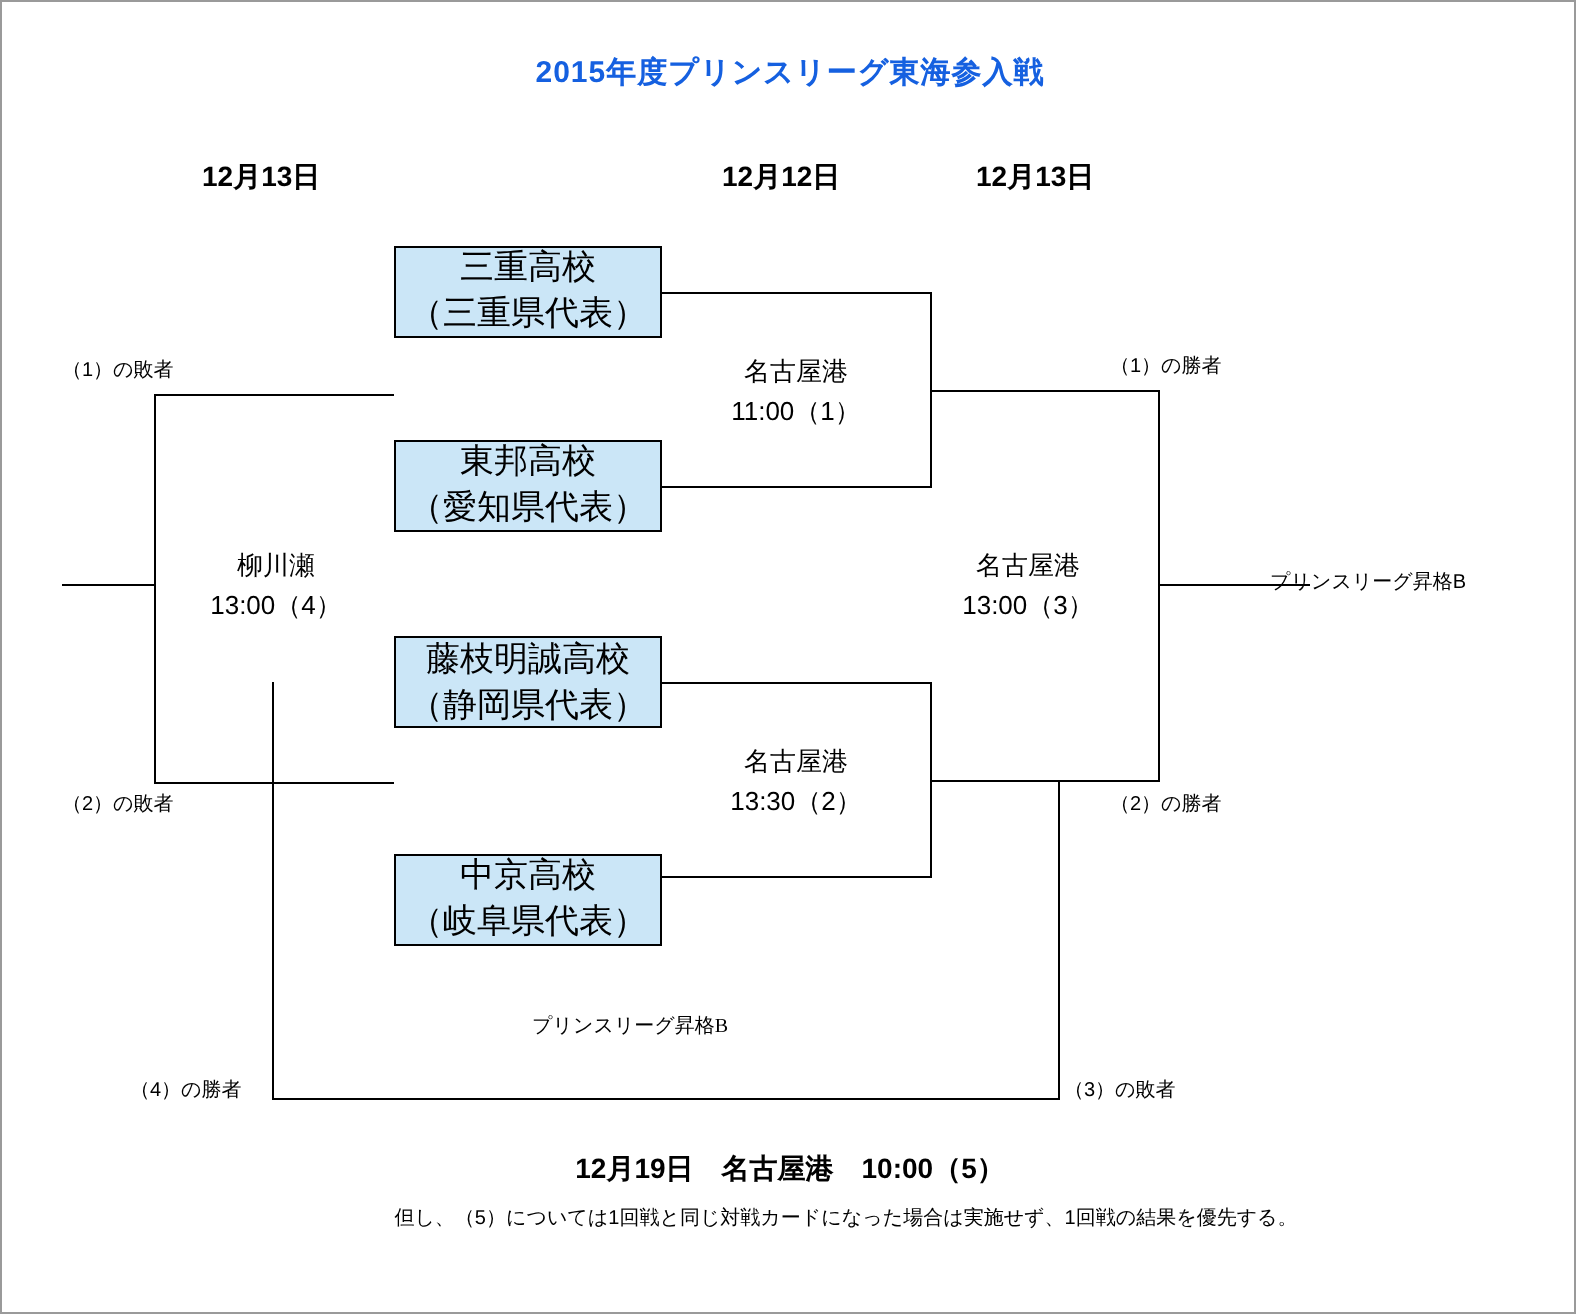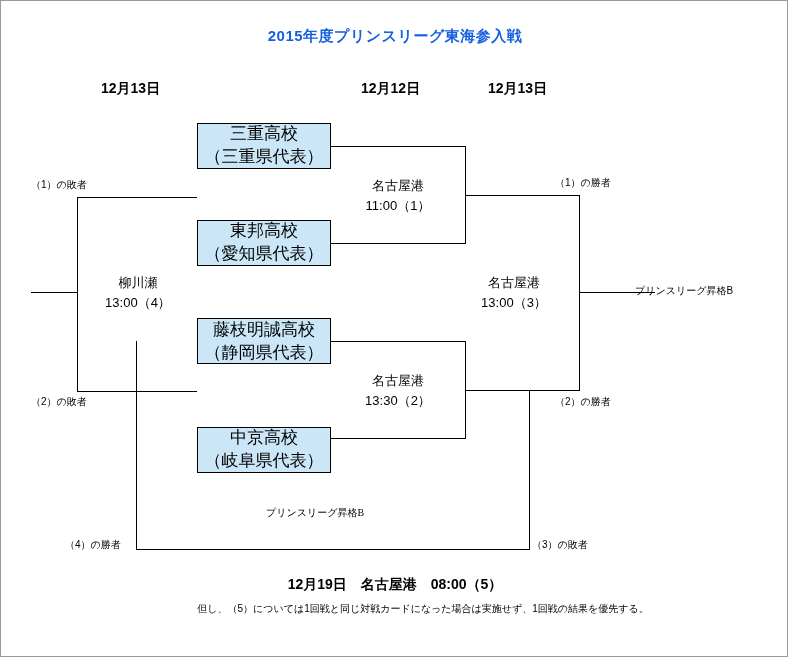--- a/index.html
+++ b/index.html
@@ -126,16 +126,16 @@
   <div class="abs sidelabel" style="left:30px;top:177px;">（1）の敗者</div>
   <div class="abs sidelabel" style="left:30px;top:394px;">（2）の敗者</div>
   <div class="abs sidelabel" style="left:554px;top:175px;">（1）の勝者</div>
   <div class="abs sidelabel" style="left:554px;top:394px;">（2）の勝者</div>
   <div class="abs sidelabel" style="left:64px;top:537px;">（4）の勝者</div>
   <div class="abs sidelabel" style="left:531px;top:537px;">（3）の敗者</div>
 
   <div class="abs sidelabel" style="left:634px;top:283px;">プリンスリーグ昇格B</div>
   <div class="abs sidelabel" style="left:265px;top:505px;font-family:Liberation Serif, serif;">プリンスリーグ昇格B</div>
 
-  <div class="abs footnote-main" style="left:0;top:575px;width:788px;text-align:center;">12月19日　名古屋港　08:00（5）</div>
+  <div class="abs footnote-main" style="left:0;top:575px;width:788px;text-align:center;">12月19日　名古屋港　10:00（5）</div>
   <div class="abs footnote-sub" style="left:0;top:601px;width:788px;text-align:center;">但し、（5）については1回戦と同じ対戦カードになった場合は実施せず、1回戦の結果を優先する。</div>
 
 </div>
 
 </body></html>

